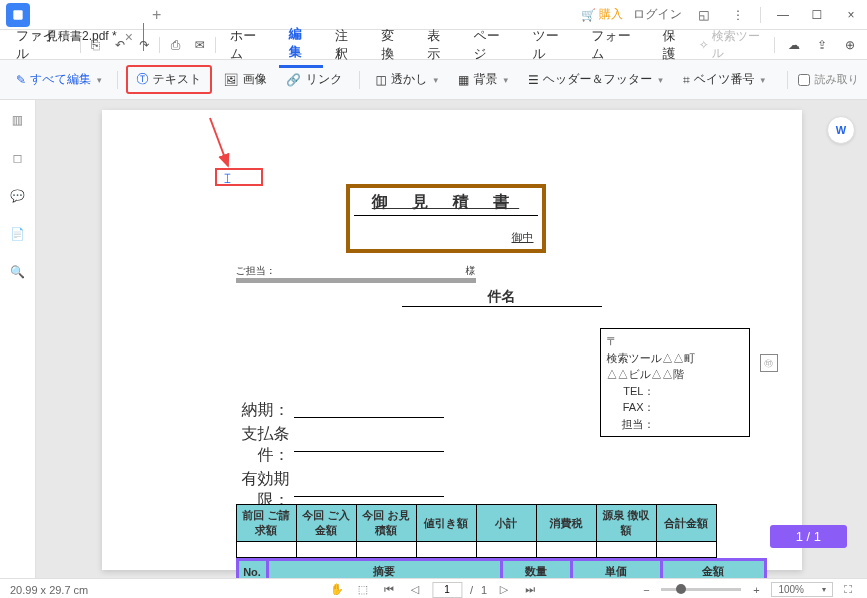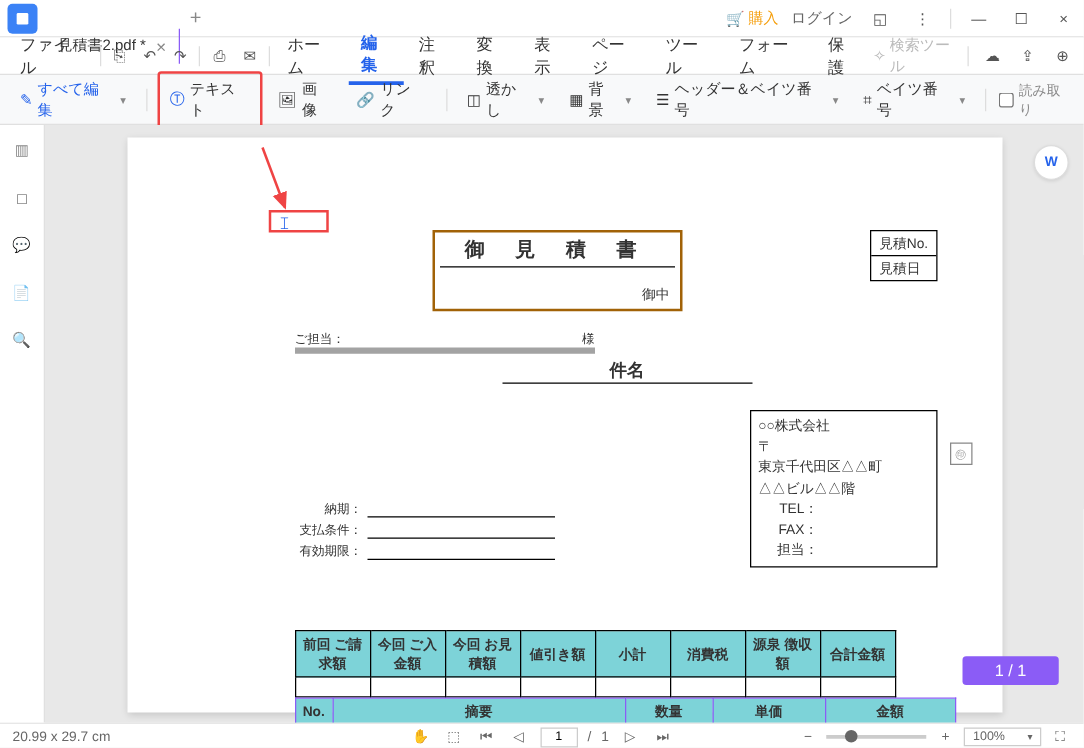--- a/index.html
+++ b/index.html
@@ -45,54 +45,54 @@
 .canvas-area { flex: 1; background: #e8e8e8; position: relative; overflow: hidden; display: flex; justify-content: center; padding-top: 10px; }
 .page { width: 700px; height: 460px; background: #fff; box-shadow: 0 2px 6px rgba(0,0,0,0.15); position: relative; padding: 30px 50px; }
 
 
 .arrow { position: absolute; left: 108px; top: 8px; }
 .arrow svg { overflow: visible; }
 .edit-cursor-box { position: absolute; left: 113px; top: 58px; width: 48px; height: 18px; border: 2px solid #ef4444; }
 .ibeam { position: absolute; left: 6px; top: 1px; color: #2563eb; font-size: 14px; line-height: 14px; }
 
 
-.doc-title-box { border: 2px solid #a16207; width: 200px; margin: 0 auto; padding: 4px; text-align: center; position: absolute; left: 244px; top: 74px; }
+.doc-title-box { border: 4px solid #a16207; width: 200px; margin: 0 auto; padding: 4px; text-align: center; position: absolute; left: 244px; top: 74px; text-decoration: underline; }
 .doc-title { font-size: 16px; letter-spacing: 10px; font-weight: bold; border-bottom: 1px solid #000; padding-bottom: 2px; }
 .onchu { text-align: right; font-size: 11px; padding: 14px 4px 0 0; }
 .est-no-box { position: absolute; right: 52px; top: 74px; border: 1px solid #000; font-size: 11px; }
 .est-no-box div { padding: 2px 6px; }
 .est-no-box div:first-child { border-bottom: 1px solid #000; }
 
 .contact-line { position: absolute; left: 134px; top: 154px; width: 240px; border-bottom: 5px solid #a3a3a3; font-size: 10px; display: flex; gap: 27px; }
 .contact-line span:last-child { margin-left: auto; }
 
 .subject { position: absolute; left: 300px; top: 178px; width: 200px; text-align: center; font-size: 14px; font-weight: bold; border-bottom: 1px solid #000; }
 
 .left-block { position: absolute; left: 134px; top: 218px; width: 300px; }
 .desc { border: 1px solid #000; padding: 3px 6px; font-size: 11px; }
 .total-line { border: 1px solid #000; border-top: none; display: flex; padding: 4px 6px; font-size: 14px; font-weight: bold; }
 .total-line .tax { margin-left: auto; font-size: 12px; }
 
-.terms { position: absolute; left: 134px; top: 290px; font-size: 10px; }
+.terms { position: absolute; left: 134px; top: 290px; font-size: 16px; }
 .terms div { display: flex; align-items: center; margin-bottom: 3px; }
 .terms .lbl { width: 54px; text-align: right; }
 .terms .line { width: 150px; border-bottom: 1px solid #000; height: 14px; margin-left: 4px; }
 
 .company-box { position: absolute; right: 52px; top: 218px; border: 1px solid #000; width: 150px; font-size: 11px; padding: 4px 6px; line-height: 1.5; }
 .company-box .lbl2 { display: inline-block; width: 48px; text-align: right; }
 .stamp-spot { position: absolute; right: 24px; top: 244px; width: 18px; height: 18px; border: 1px solid #888; color: #888; font-size: 9px; display: flex; align-items: center; justify-content: center; }
 
 .tbl { position: absolute; left: 134px; top: 394px; border-collapse: collapse; font-size: 11px; }
 .tbl th, .tbl td { border: 1px solid #000; padding: 3px 4px; text-align: center; }
 .tbl th { background: #7dd3d8; height: 28px; }
 .tbl td { height: 16px; }
 .tbl .w1 { width: 60px; } .tbl .w2 { width: 60px; }
 
 .tbl2 { position: absolute; left: 134px; top: 448px; border-collapse: collapse; font-size: 11px; }
-.tbl2 th, .tbl2 td { border: 1px solid #8b5cf6; padding: 3px 4px; text-align: center; background: #7dd3d8; }
+.tbl2 th, .tbl2 td { border: 3px solid #8b5cf6; padding: 3px 4px; text-align: center; background: #7dd3d8; }
 .tbl2 .no { width: 30px; } .tbl2 .desc2 { width: 234px; } .tbl2 .qty { width: 70px; } .tbl2 .up { width: 90px; } .tbl2 .amt { width: 104px; }
 
 
 .word-icon { position: absolute; right: 12px; top: 16px; width: 28px; height: 28px; background: #fff; border: 1px solid #ddd; border-radius: 14px; display: flex; align-items: center; justify-content: center; color: #2563eb; font-weight: bold; font-size: 11px; box-shadow: 0 1px 3px rgba(0,0,0,0.1); }
 
 
 .page-indicator { position: absolute; right: 20px; bottom: 30px; background: #8b5cf6; color: #fff; font-size: 13px; padding: 4px 26px; border-radius: 3px; }
 
 
 .statusbar { height: 22px; background: #fff; border-top: 1px solid #e0e0e0; display: flex; align-items: center; padding: 0 10px; font-size: 11px; color: #666; }
@@ -189,21 +189,21 @@
     <span>透かし</span>
     <span class="chev">▾</span>
   </div>
   <div class="tool-btn">
     <span>▦</span>
     <span>背景</span>
     <span class="chev">▾</span>
   </div>
   <div class="tool-btn">
     <span>☰</span>
-    <span>ヘッダー＆ベイツ番号</span>
+    <span>ヘッダー＆フッター</span>
     <span class="chev">▾</span>
   </div>
   <div class="tool-btn">
     <span>⌗</span>
     <span>ベイツ番号</span>
     <span class="chev">▾</span>
   </div>
   <div class="toolbar-right">
     <div class="tool-sep"></div>
     <label class="ocr-check">
@@ -235,24 +235,20 @@
             <line x1="0" y1="0" x2="18" y2="48" stroke="#ef4444" stroke-width="2" marker-end="url(#ah)"></line>
           </svg>
       </div>
       <div class="edit-cursor-box">
         <span class="ibeam">𝙸</span>
       </div>
 
       <div class="doc-title-box">
         <div class="doc-title">御 見 積 書</div>
         <div class="onchu">御中</div>
-      </div>
-      <div class="est-no-box">
-        <div>見積No.</div>
-        <div>見積日</div>
       </div>
 
       <div class="contact-line">
         <span>ご担当：</span>
         <span>様</span>
       </div>
 
       <div class="subject">件名</div>
 
 
@@ -265,23 +261,22 @@
             <span class="lbl">支払条件：</span>
             <span class="line"></span>
           </div>
         <div>
             <span class="lbl">有効期限：</span>
             <span class="line"></span>
           </div>
       </div>
 
       <div class="company-box">
-        <div>○○株式会社</div>
         <div>〒</div>
-        <div>東京千代田区△△町</div>
+        <div>検索ツール△△町</div>
         <div>△△ビル△△階</div>
         <div><span class="lbl2">TEL：</span></div>
         <div><span class="lbl2">FAX：</span></div>
         <div><span class="lbl2">担当：</span></div>
       </div>
       <div class="stamp-spot">㊞</div>
 
       <table class="tbl">
         <tbody>
             <tr>

